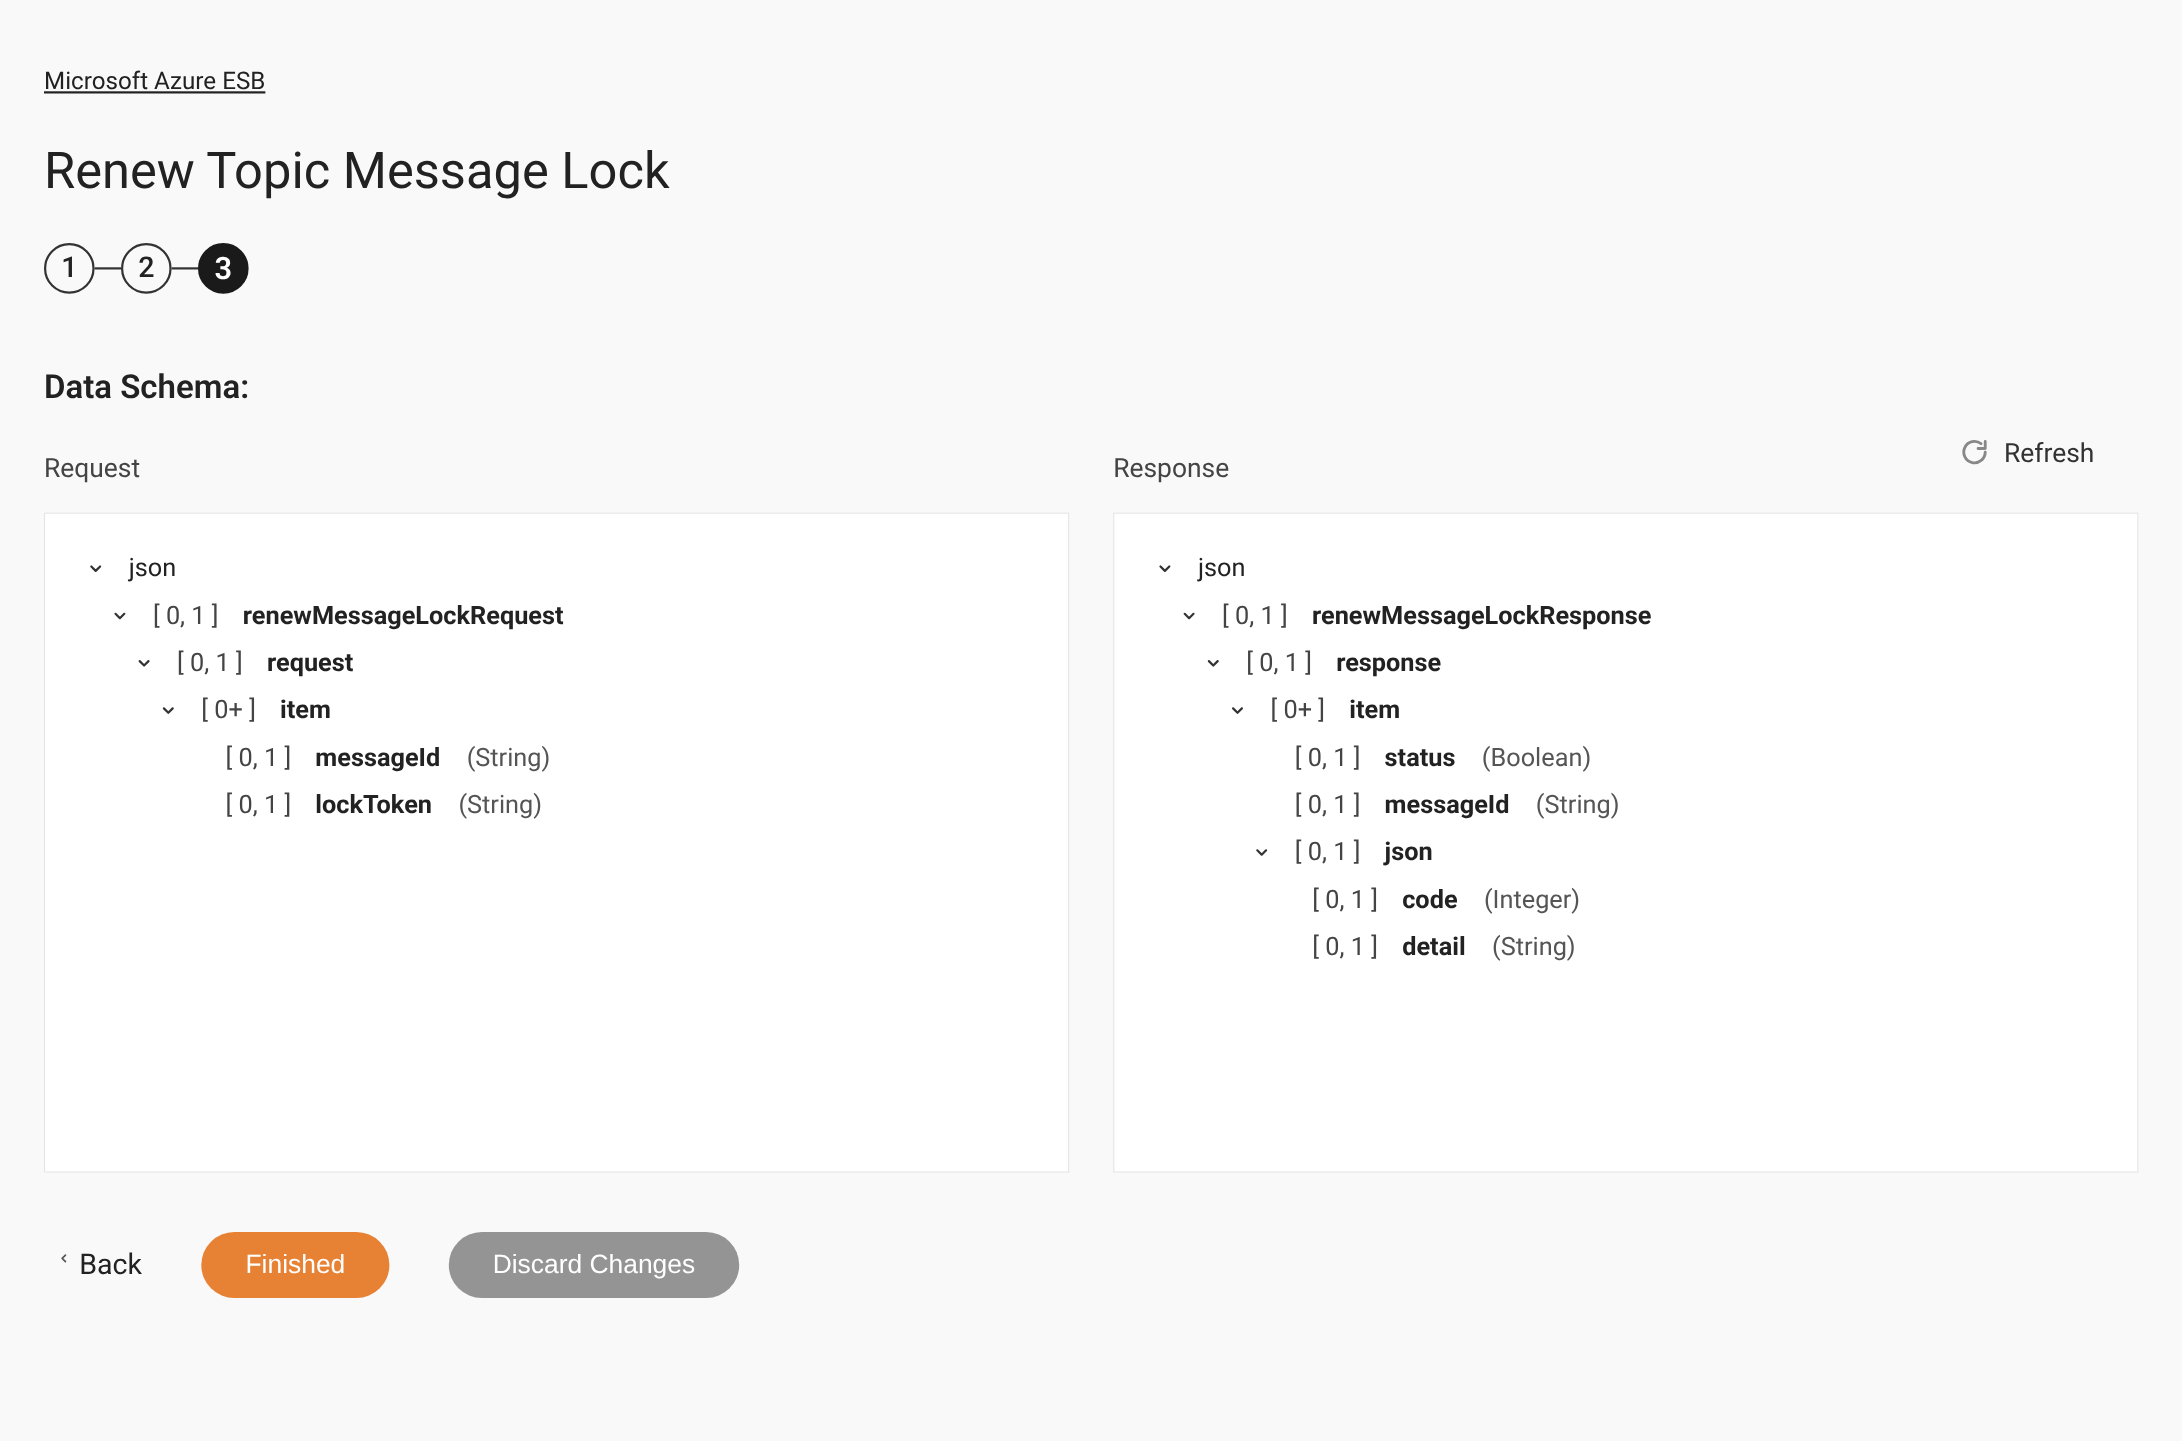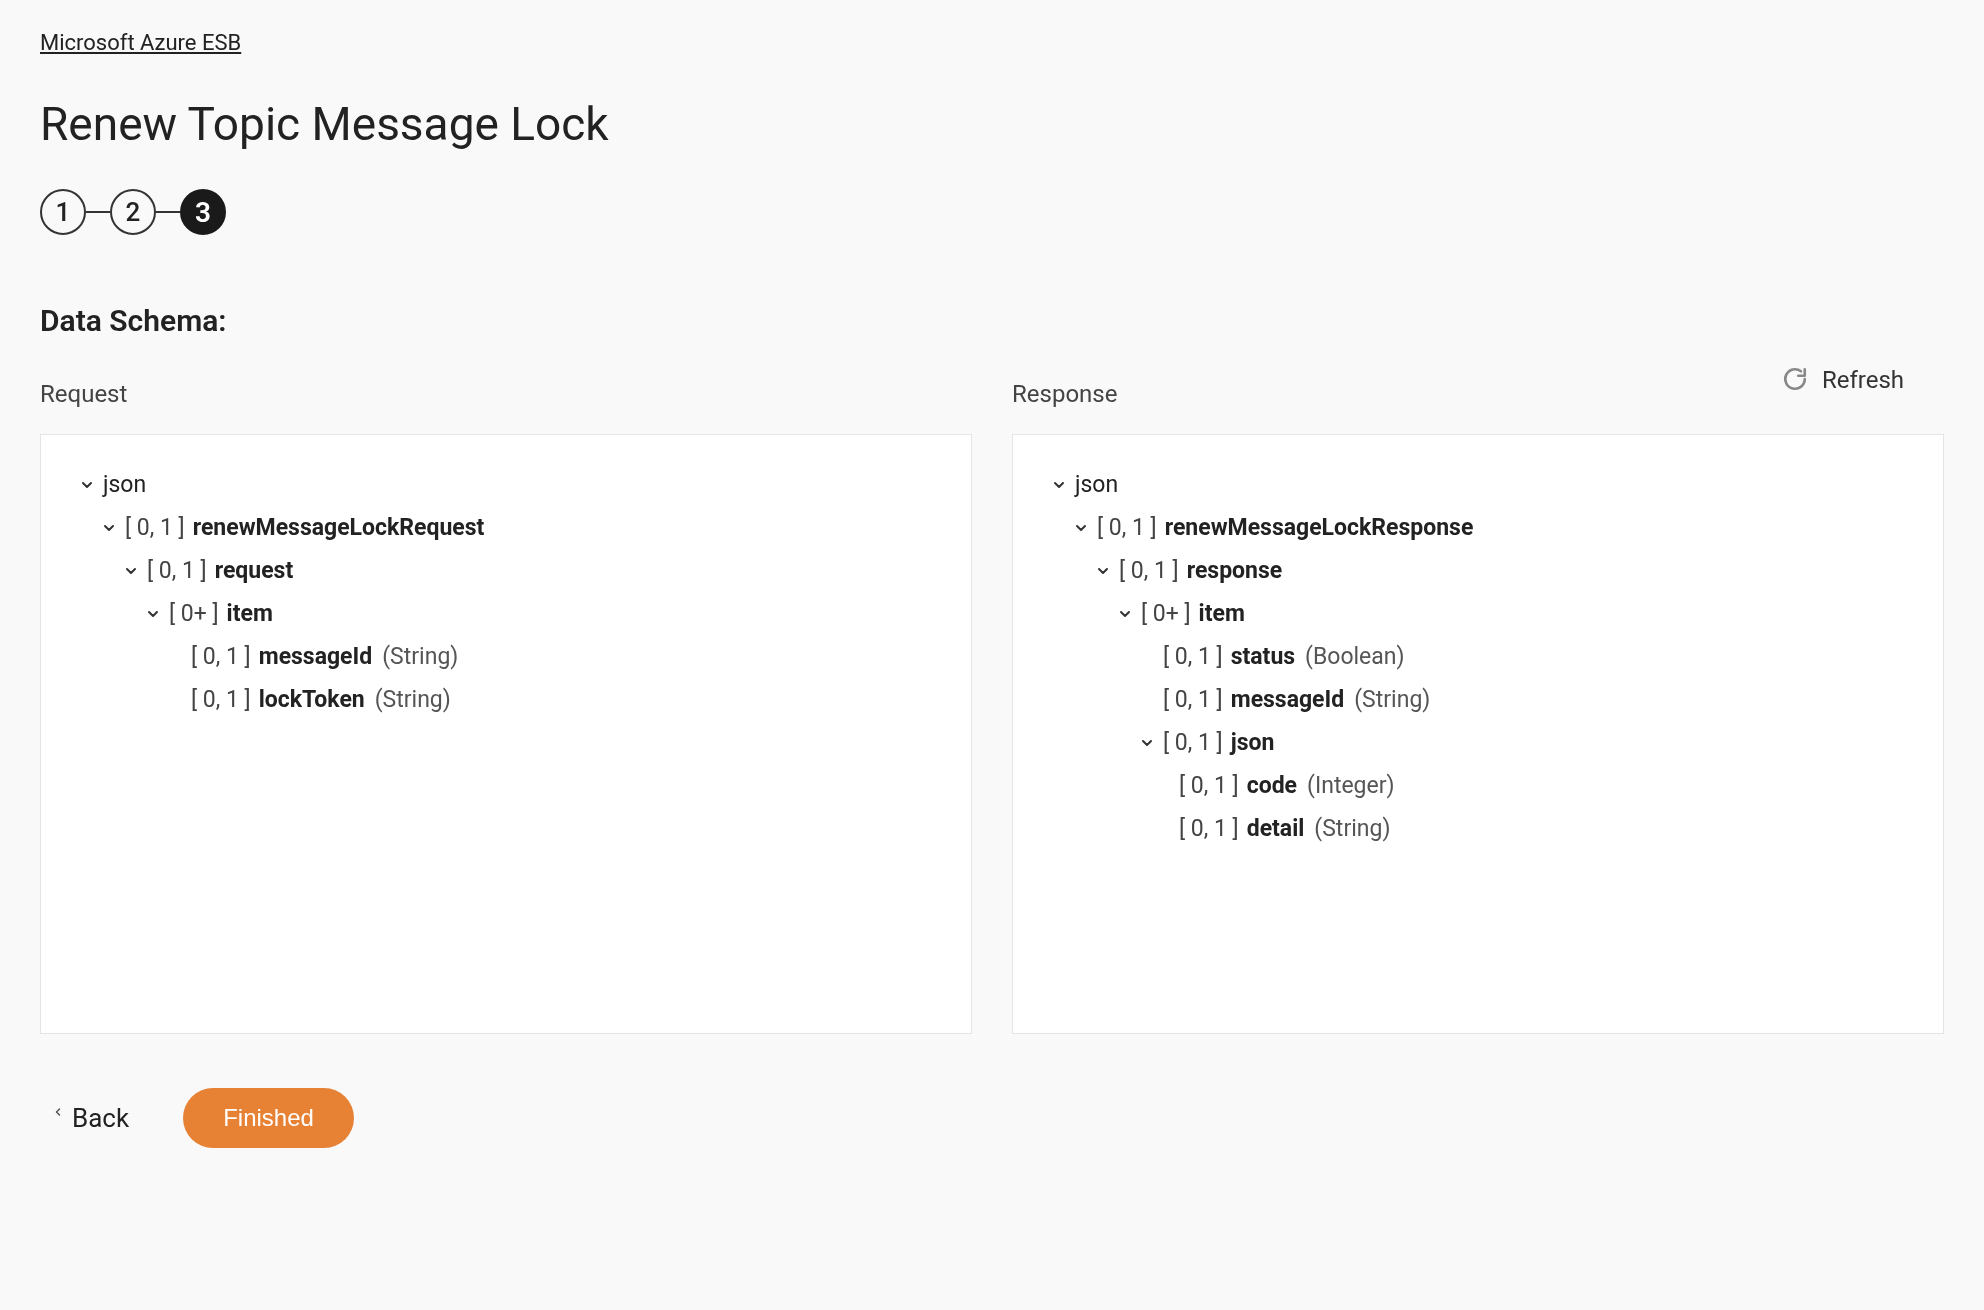--- a/index.html
+++ b/index.html
@@ -14,20 +14,21 @@
     padding: 30px 40px 40px 40px;
     width: 1984px;
     font-size: 21px;
   }
   .breadcrumb {
     font-size: 22px;
     text-decoration: underline;
     color: #222;
     cursor: pointer;
     display: inline-block;
+    margin-top: 32px;
   }
   .page-title {
     font-size: 46px;
     font-weight: 400;
     color: #222;
     margin-top: 42px;
   }
   .stepper {
     display: flex;
     align-items: center;
@@ -97,21 +98,21 @@
   }
   .panel {
     background: #fff;
     border: 1px solid #e4e4e4;
     min-height: 600px;
     padding: 28px 36px;
   }
   .tree-node {
     display: flex;
     align-items: center;
-    gap: 6px;
+    gap: 20px;
     font-size: 23px;
     color: #222;
     padding: 8px 0;
     cursor: default;
   }
   .tree-node.row-click {
     cursor: pointer;
   }
   .chevron {
     display: inline-flex;
@@ -362,16 +363,17 @@
 <div class="footer">
   <div class="back-link">
     <span class="back-chevron">
       <svg width="12" height="18" viewBox="0 0 24 24" fill="none" stroke="#555" stroke-width="3" stroke-linecap="round" stroke-linejoin="round">
           <polyline points="15 18 9 12 15 6"></polyline>
         </svg>
     </span>
     <span>Back</span>
   </div>
   <button class="btn btn-primary">Finished</button>
+  <button class="btn btn-secondary">Discard Changes</button>
 </div>
 
 
 
 
 </body></html>

